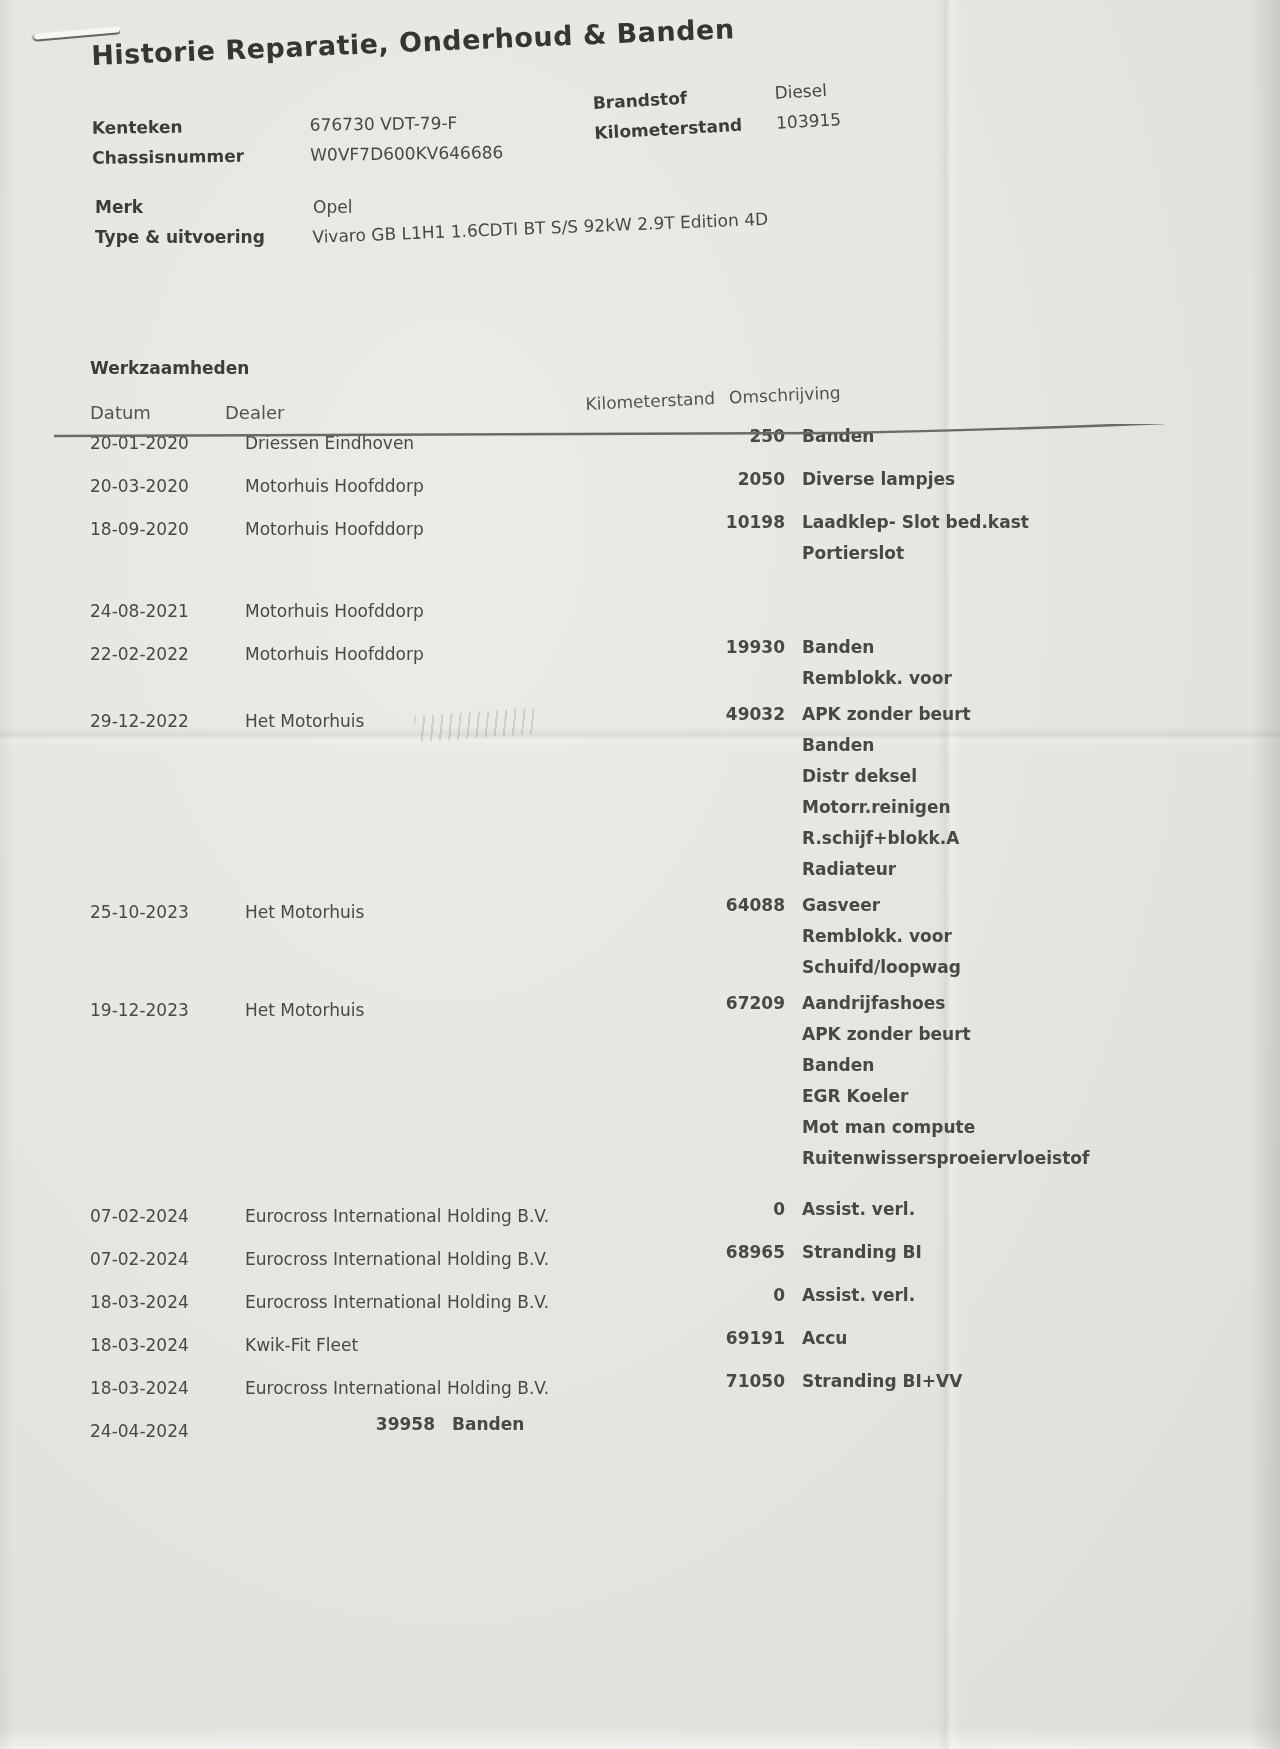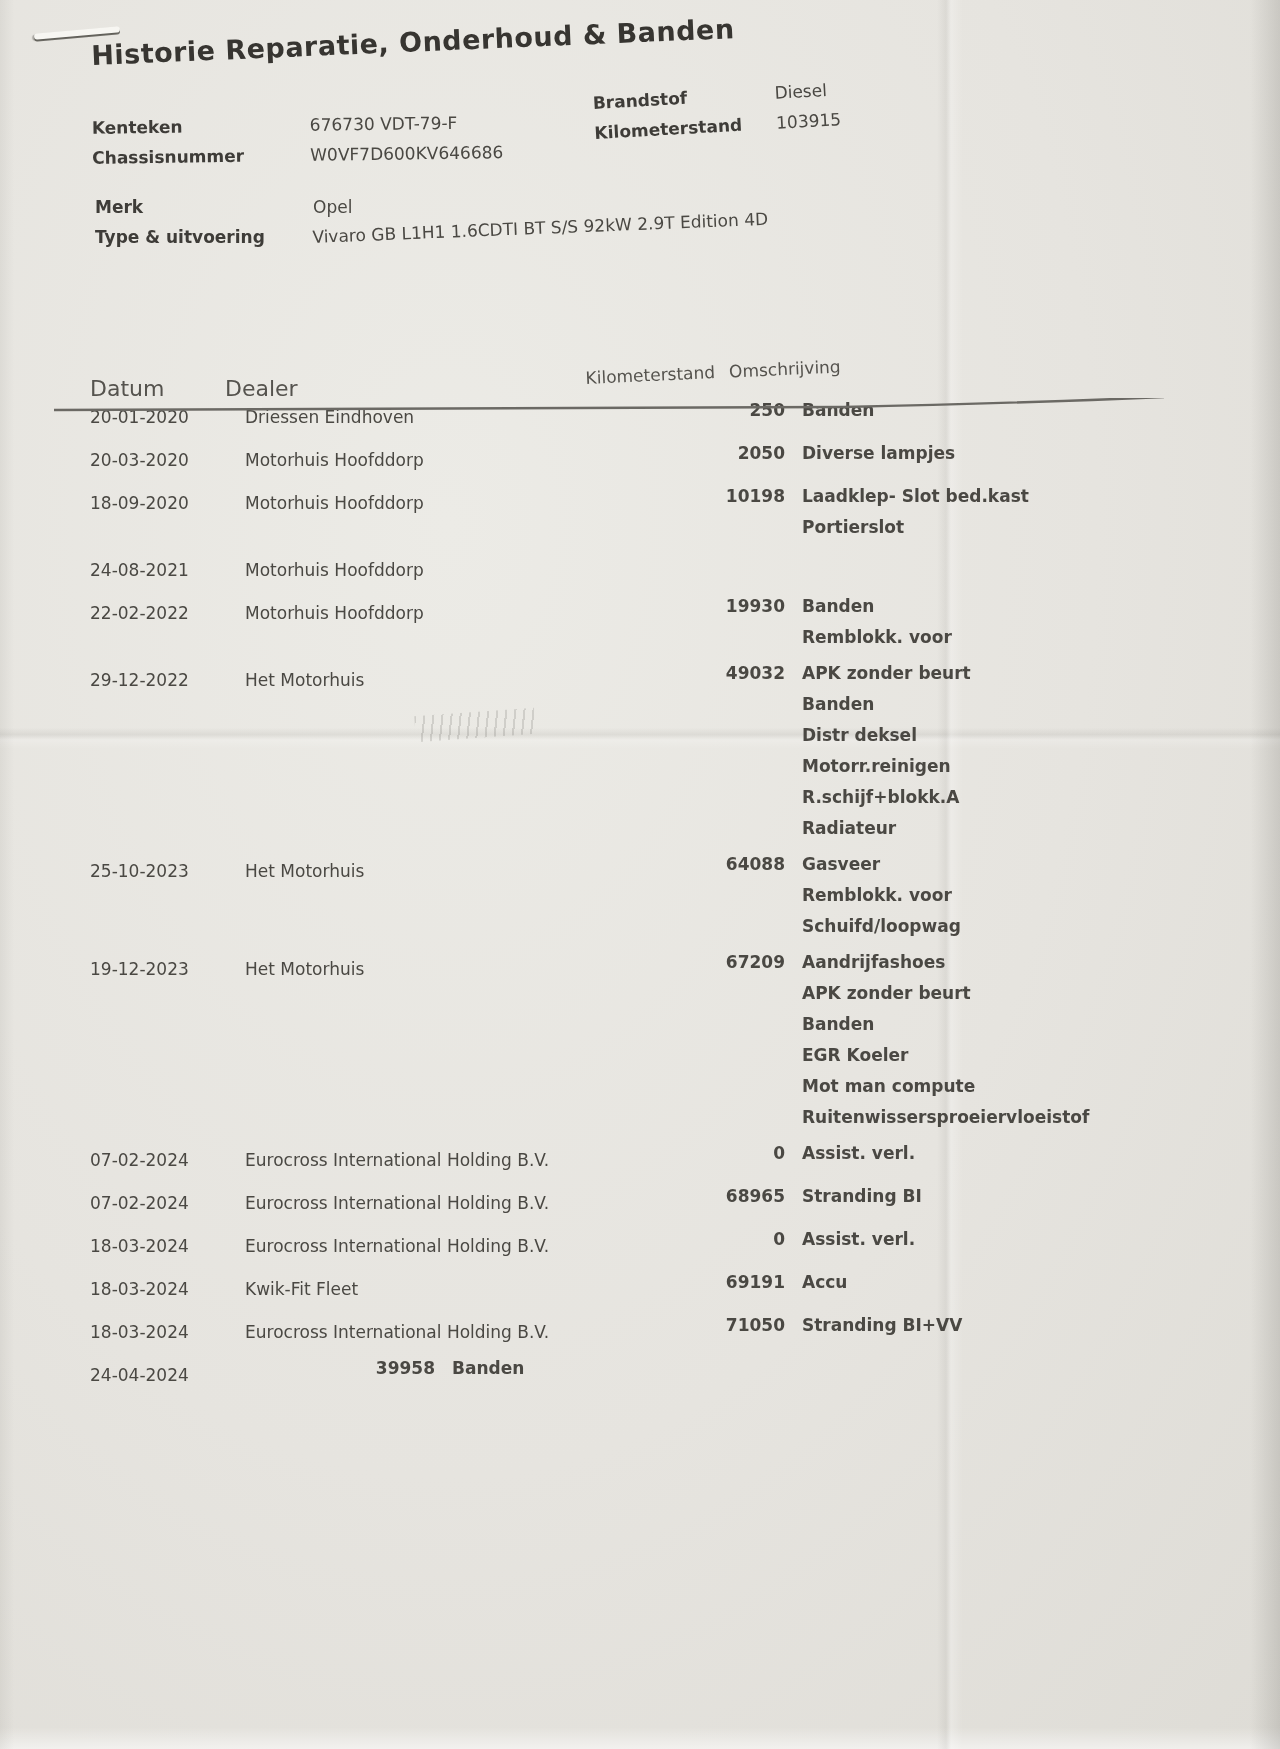--- a/index.html
+++ b/index.html
@@ -48,39 +48,39 @@
 
   .make-block{position:absolute;left:95px;top:192px;}
   .make-block .type-value{transform:rotate(-2.3deg);transform-origin:left bottom;}
 
   .dates-block{position:absolute;left:92px;top:272px;}
 
   .work-section{position:absolute;left:90px;top:358px;width:1120px;}
   .section-title{font-size:17px;font-weight:bold;color:#3e3c38;margin-bottom:6px;}
 
   .thead{position:relative;height:44px;}
-  .thead-left{display:flex;position:absolute;left:0;top:18px;font-size:22px;color:#55534e;}
+  .thead-left{display:flex;position:absolute;left:0;top:18px;font-size:18px;color:#55534e;}
   .th-date{width:135px;}
   .th-dealer{width:330px;}
   .thead-diag{
     position:absolute;left:496px;top:10px;font-size:17px;color:#55534e;
     transform:rotate(-2.6deg);transform-origin:left bottom;white-space:nowrap;
   }
   .thead-diag .gap{display:inline-block;width:14px;}
   .head-rule{position:absolute;left:-36px;top:40px;width:1110px;height:16px;}
 
   .trow{display:flex;margin-bottom:12px;font-size:17px;line-height:31px;gap:20px;}
   .c-date{width:135px;white-space:nowrap;}
   .c-dealer{width:330px;}
   .c-right{display:flex;flex:1;margin-top:-7px;font-weight:bold;}
   .c-km{width:190px;text-align:right;white-space:nowrap;}
   .c-desc{margin-left:17px;}
   .desc-line{white-space:nowrap;}
 
-  .trow.gap-lg{margin-top:12px;}
+  .trow.gap-lg{margin-top:27px;}
 </style>
 </head>
 <body>
 
 <div class="sheet">
 
   <div class="pen-mark"></div>
 
   <div class="title">Historie Reparatie, Onderhoud &amp; Banden</div>
 
@@ -112,20 +112,21 @@
       <div class="field-value">Opel</div>
     </div>
     <div class="field-row">
       <div class="field-label">Type &amp; uitvoering</div>
       <div class="field-value type-value">Vivaro GB L1H1 1.6CDTI BT S/S 92kW 2.9T Edition 4D</div>
     </div>
   </div>
 
 
   <div class="work-section">
+    <div class="section-title">Werkzaamheden</div>
 
     <div class="thead">
       <div class="thead-left">
         <div class="th-date">Datum</div>
         <div class="th-dealer">Dealer</div>
       </div>
       <div class="thead-diag">
         <span>Kilometerstand</span><span class="gap"></span><span>Omschrijving</span>
       </div>
       <svg class="head-rule" viewBox="0 0 1110 16" preserveAspectRatio="none">

